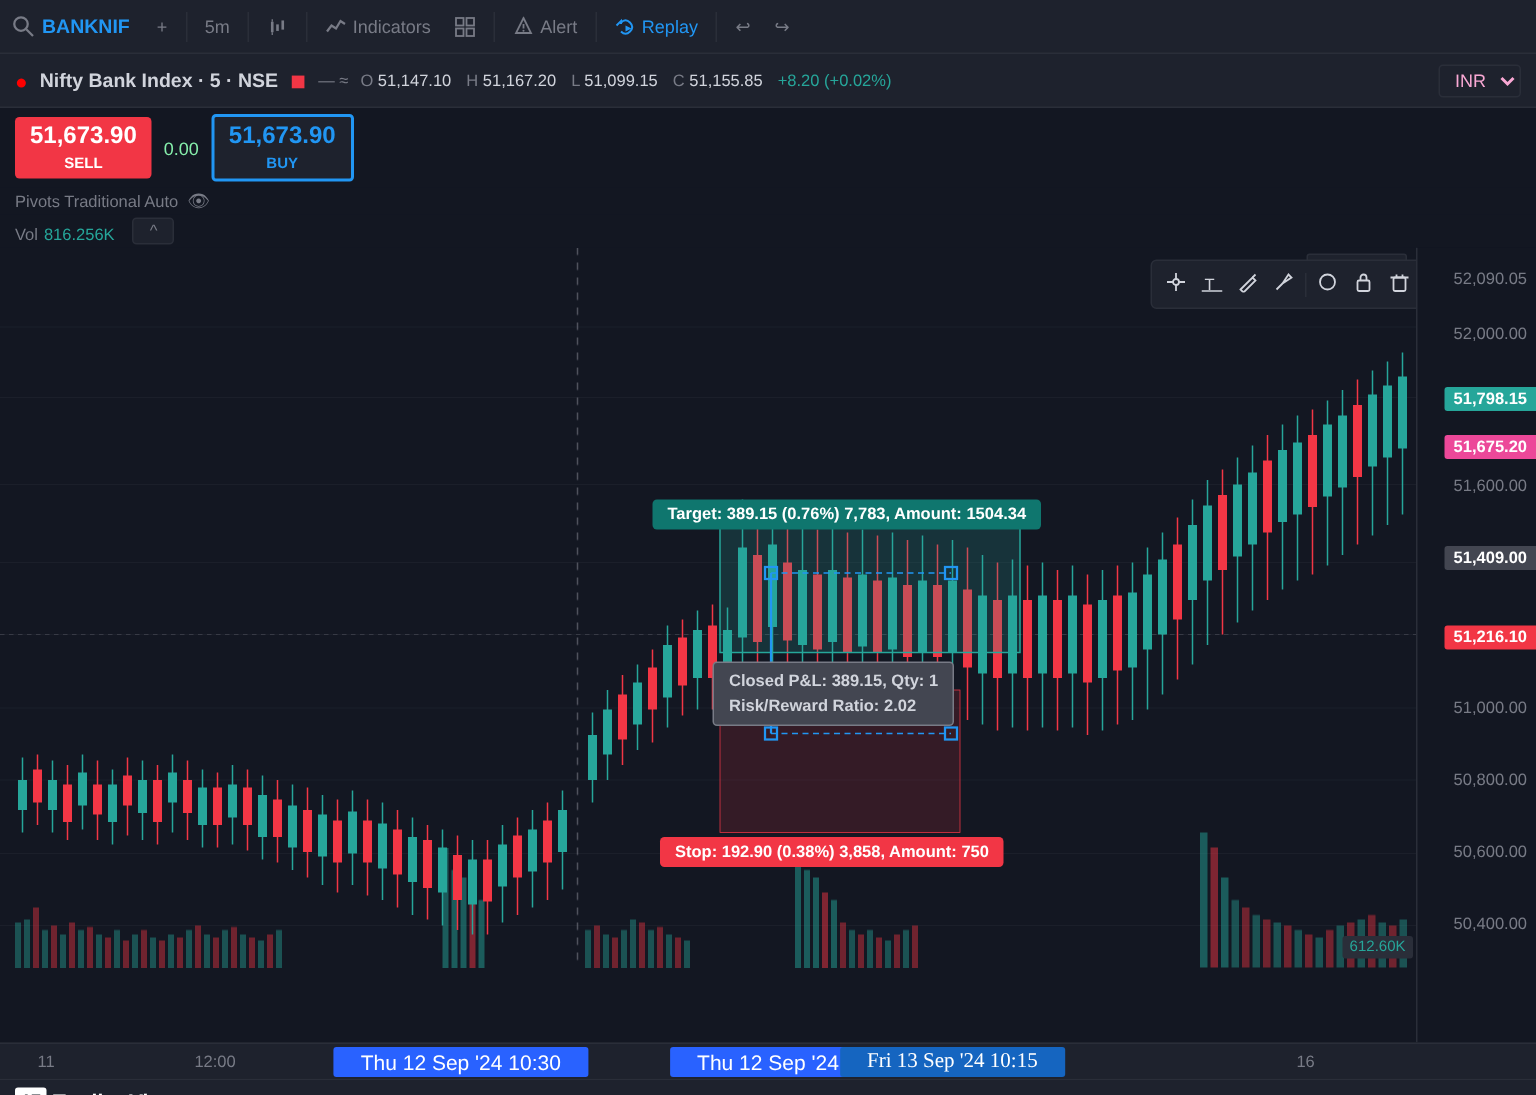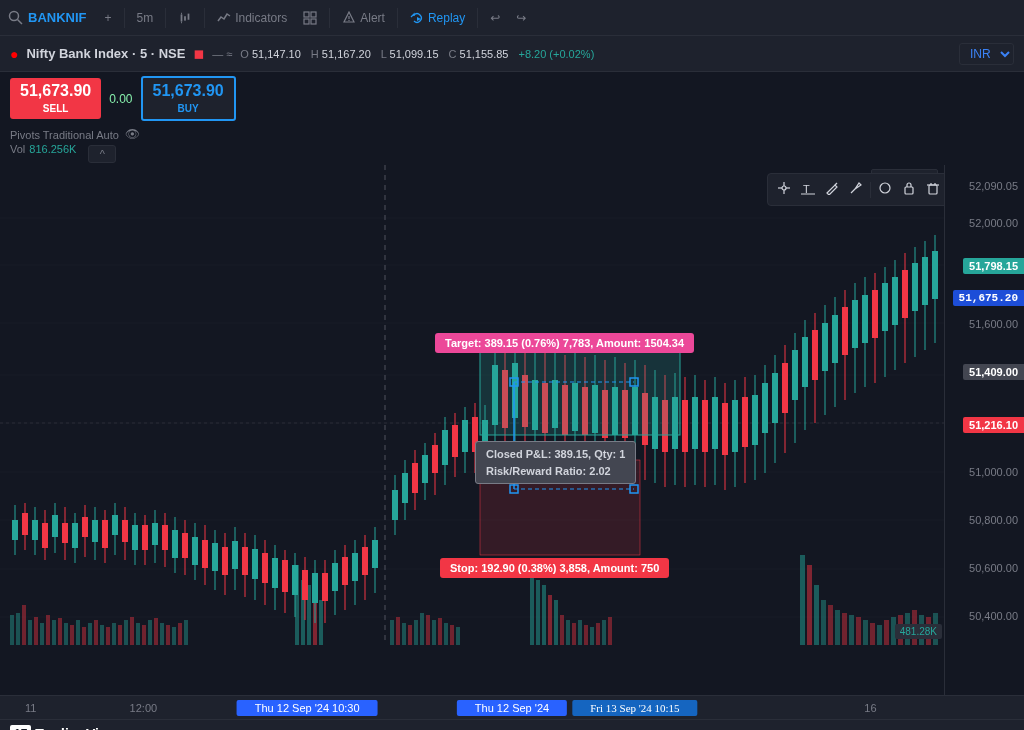--- a/index.html
+++ b/index.html
@@ -56,21 +56,21 @@
     }
     .tradingview-icon { color: #ff0000; font-size: 14px; }
     .ohlc-data { display: flex; gap: 10px; color: #787b86; font-size: 11px; }
     .ohlc-data span { }
     .ohlc-val { color: #d1d4dc; }
     .change-pos { color: #26a69a; }
     .currency-select {
       margin-left: auto;
       background: #1e222d;
       border: 1px solid #2a2e39;
-      color: #3b82f6;
+      color: #f9a8d4;
       font-size: 12px;
       padding: 2px 6px;
       border-radius: 3px;
       cursor: pointer;
     }
 
     
     .price-labels-left {
       display: flex; gap: 8px; align-items: center;
       padding: 4px 10px;
@@ -96,21 +96,21 @@
     
     .indicators-row {
       display: flex; align-items: flex-end;
       padding: 2px 10px;
       background: #131722;
       font-size: 11px; color: #787b86;
       gap: 6px;
     }
     .eye-btn { cursor: pointer; color: #787b86; font-size: 12px; }
     .vol-row {
-      display: flex; align-items: flex-start;
+      display: flex; align-items: flex-end;
       padding: 0 10px 2px;
       background: #131722;
       font-size: 11px; color: #787b86;
       gap: 4px;
     }
     .collapse-btn {
       background: #1e222d; border: 1px solid #2a2e39;
       color: #787b86; font-size: 11px; padding: 2px 6px;
       border-radius: 3px; cursor: pointer; width: 28px; margin-top: 2px;
       margin-left: 8px;
@@ -159,41 +159,41 @@
     .price-badge {
       position: absolute;
       right: 0;
       padding: 2px 6px;
       font-size: 11px; font-weight: 600;
       border-radius: 2px 0 0 2px;
       transform: translateY(-50%);
       white-space: nowrap;
     }
     .badge-teal { background: #26a69a; color: white; }
-    .badge-blue { background: #1d4ed8; color: white; font-family: Liberation Mono, monospace; }
+    .badge-blue { background: #ec4899; color: white; }
     .badge-gray { background: #434651; color: white; }
     .badge-red { background: #f23645; color: white; }
 
     
     .chart-canvas {
       position: absolute;
       left: 0; top: 0;
       width: calc(100% - 80px);
       height: 100%;
     }
     .annotation-label {
       position: absolute;
       padding: 4px 10px;
       border-radius: 3px;
       font-size: 11px;
       font-weight: 600;
       white-space: nowrap;
     }
     .label-target-green {
-      background: #ec4899;
+      background: #0f766e;
       color: white;
       text-align: center;
     }
     .label-stop-red {
       background: #f23645;
       color: white;
     }
     .label-pnl {
       background: #434651;
       color: #d1d4dc;
@@ -216,21 +216,21 @@
       position: absolute;
       transform: translateX(-50%);
     }
     .timeline-badge {
       position: absolute;
       transform: translateX(-50%);
       background: #2962ff;
       color: white;
       padding: 2px 18px;
       border-radius: 2px;
-      font-size: 11px;
+      font-size: 14px;
       white-space: nowrap;
     }
     .timeline-badge.current {
       background: #1565c0;
     }
 
     
     .bottom-bar {
       height: 28px;
       background: #1e222d;
@@ -786,21 +786,21 @@
 
     <div class="price-badge badge-red" style="top:49%;">51,216.10</div>
 
     <span class="price-tick" style="top:58%;">51,000.00</span>
     <span class="price-tick" style="top:67%;">50,800.00</span>
     <span class="price-tick" style="top:76%;">50,600.00</span>
     <span class="price-tick" style="top:85%;">50,400.00</span>
   </div>
 
   <div class="vol-badge">
-    <span>481.28K</span>
+    <span>612.60K</span>
   </div>
 </div>
 
 <div class="timeline">
   <span class="timeline-label" style="left:3%;">11</span>
   <span class="timeline-label" style="left:14%;">12:00</span>
   <div class="timeline-badge" style="left:30%;">
     <span>Thu 12 Sep '24  10:30</span>
   </div>
   <div class="timeline-badge" style="left:50%;">

